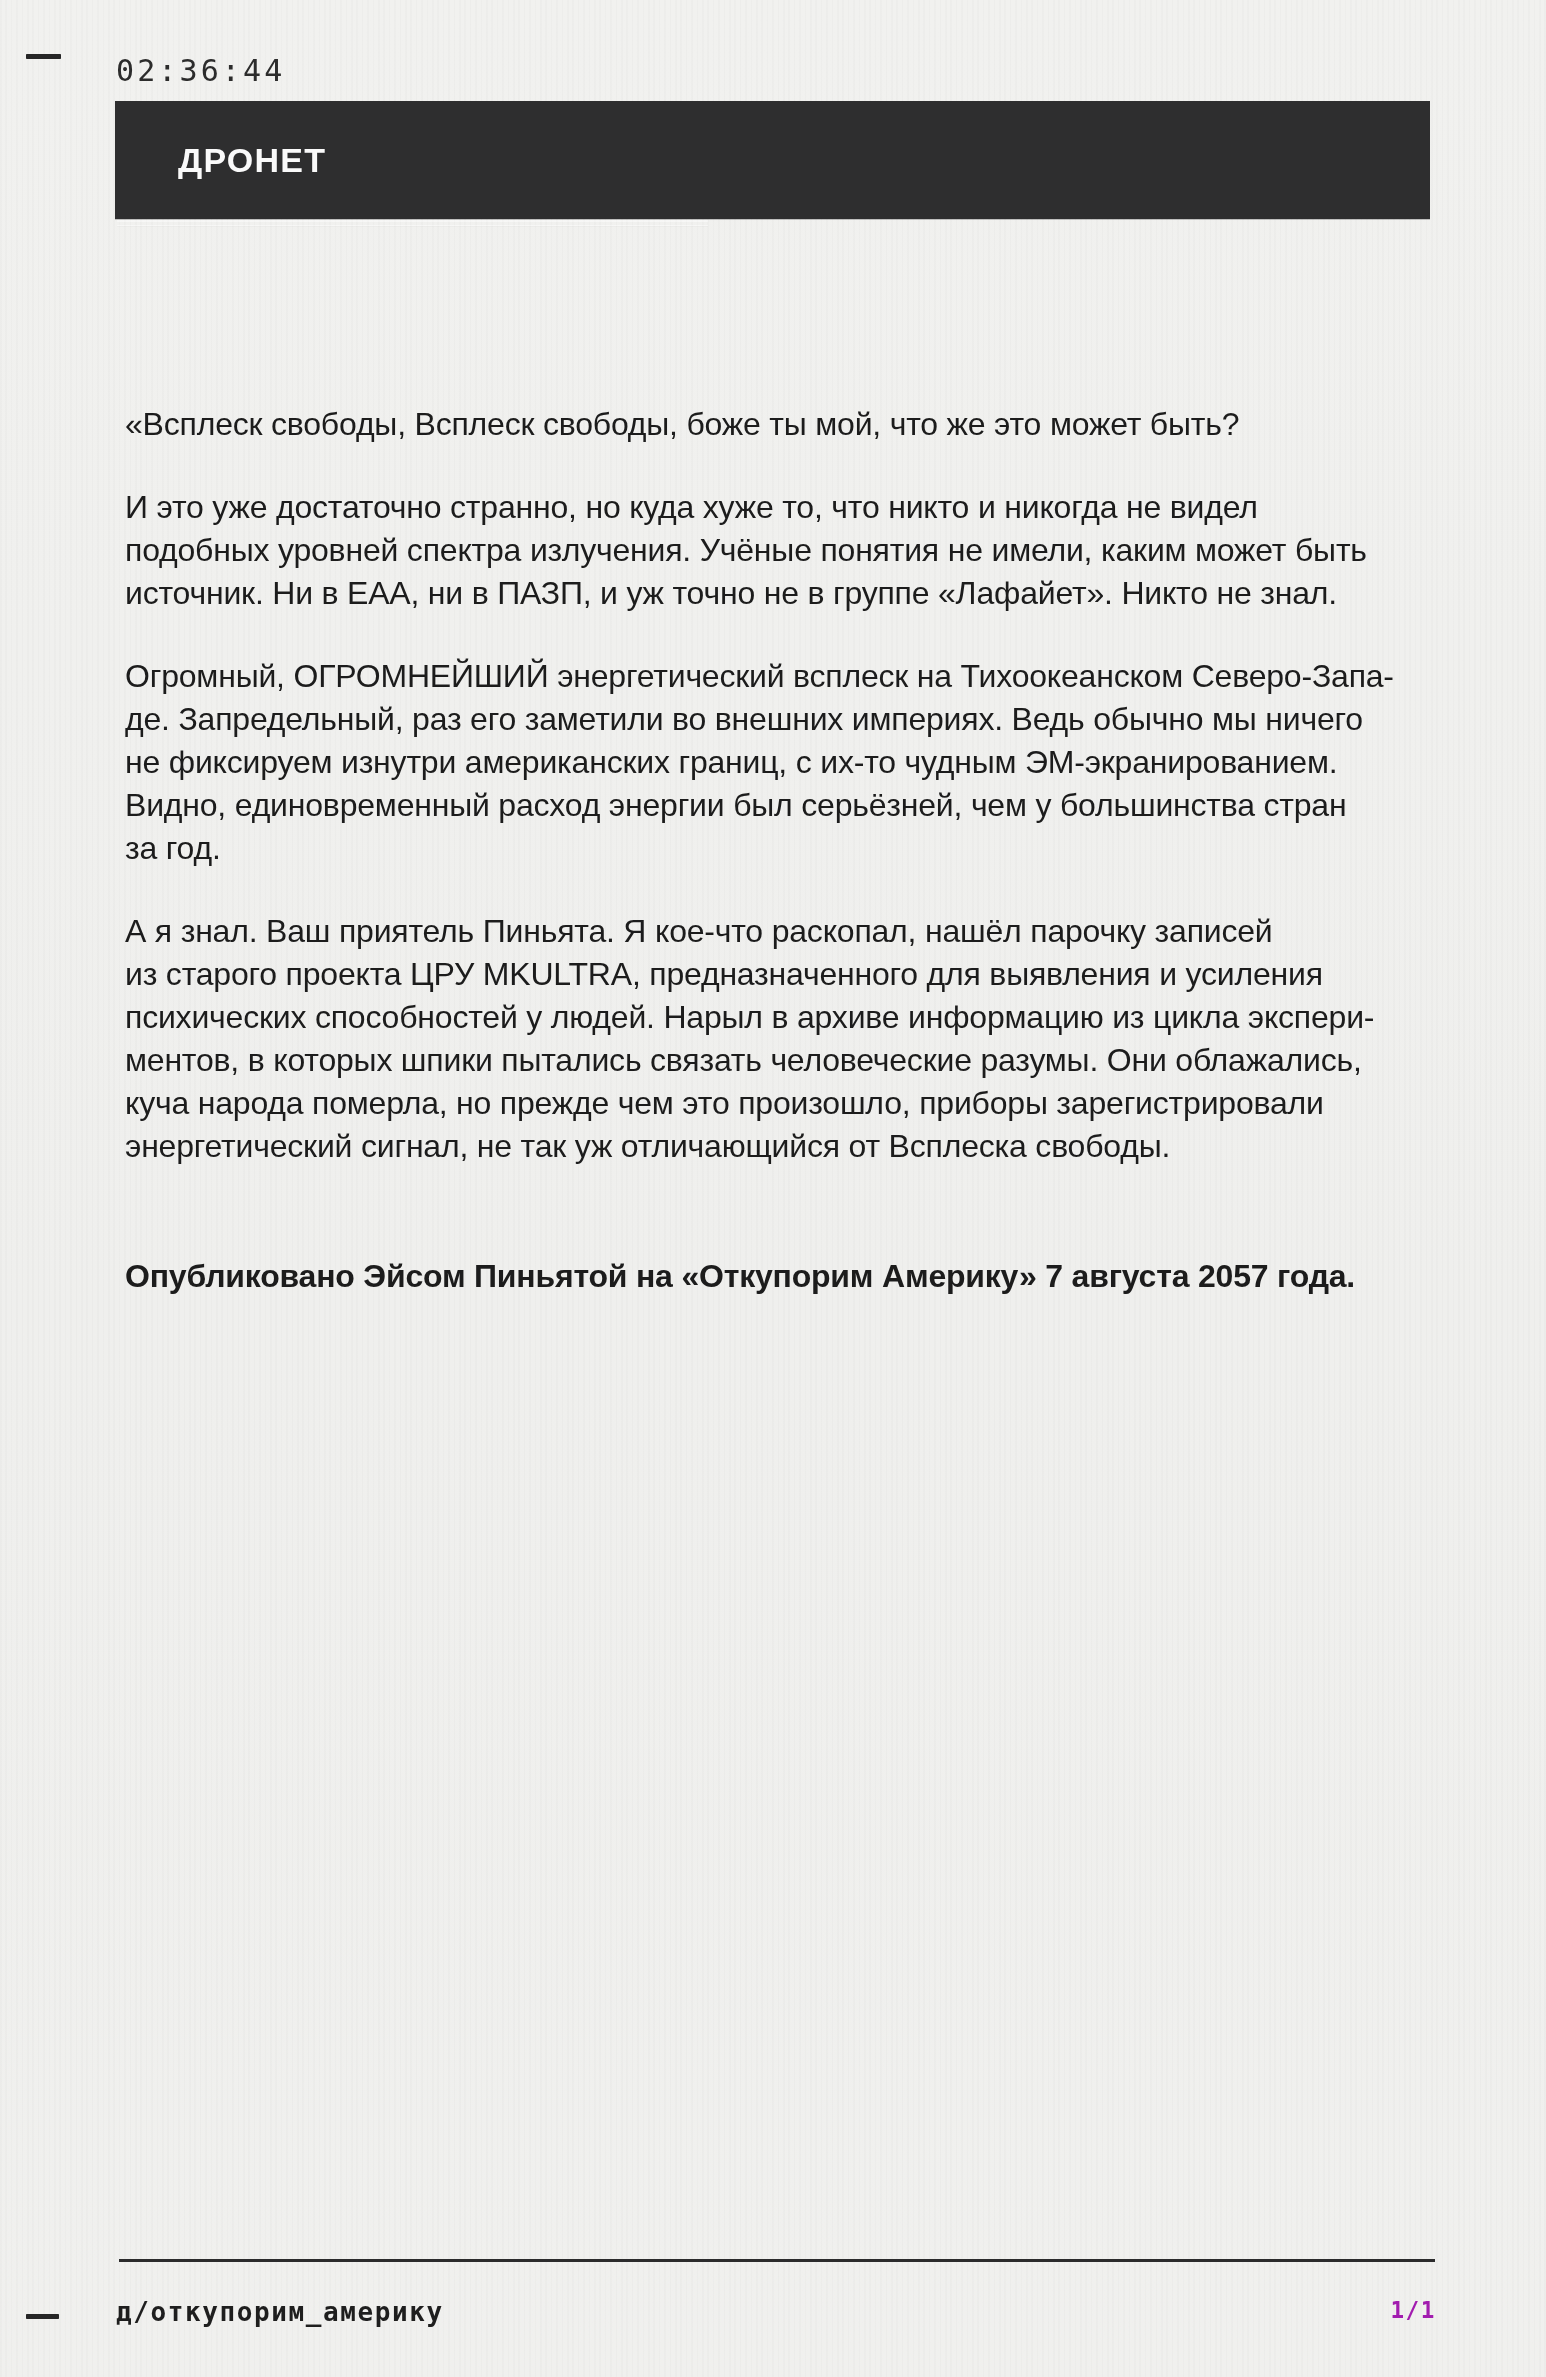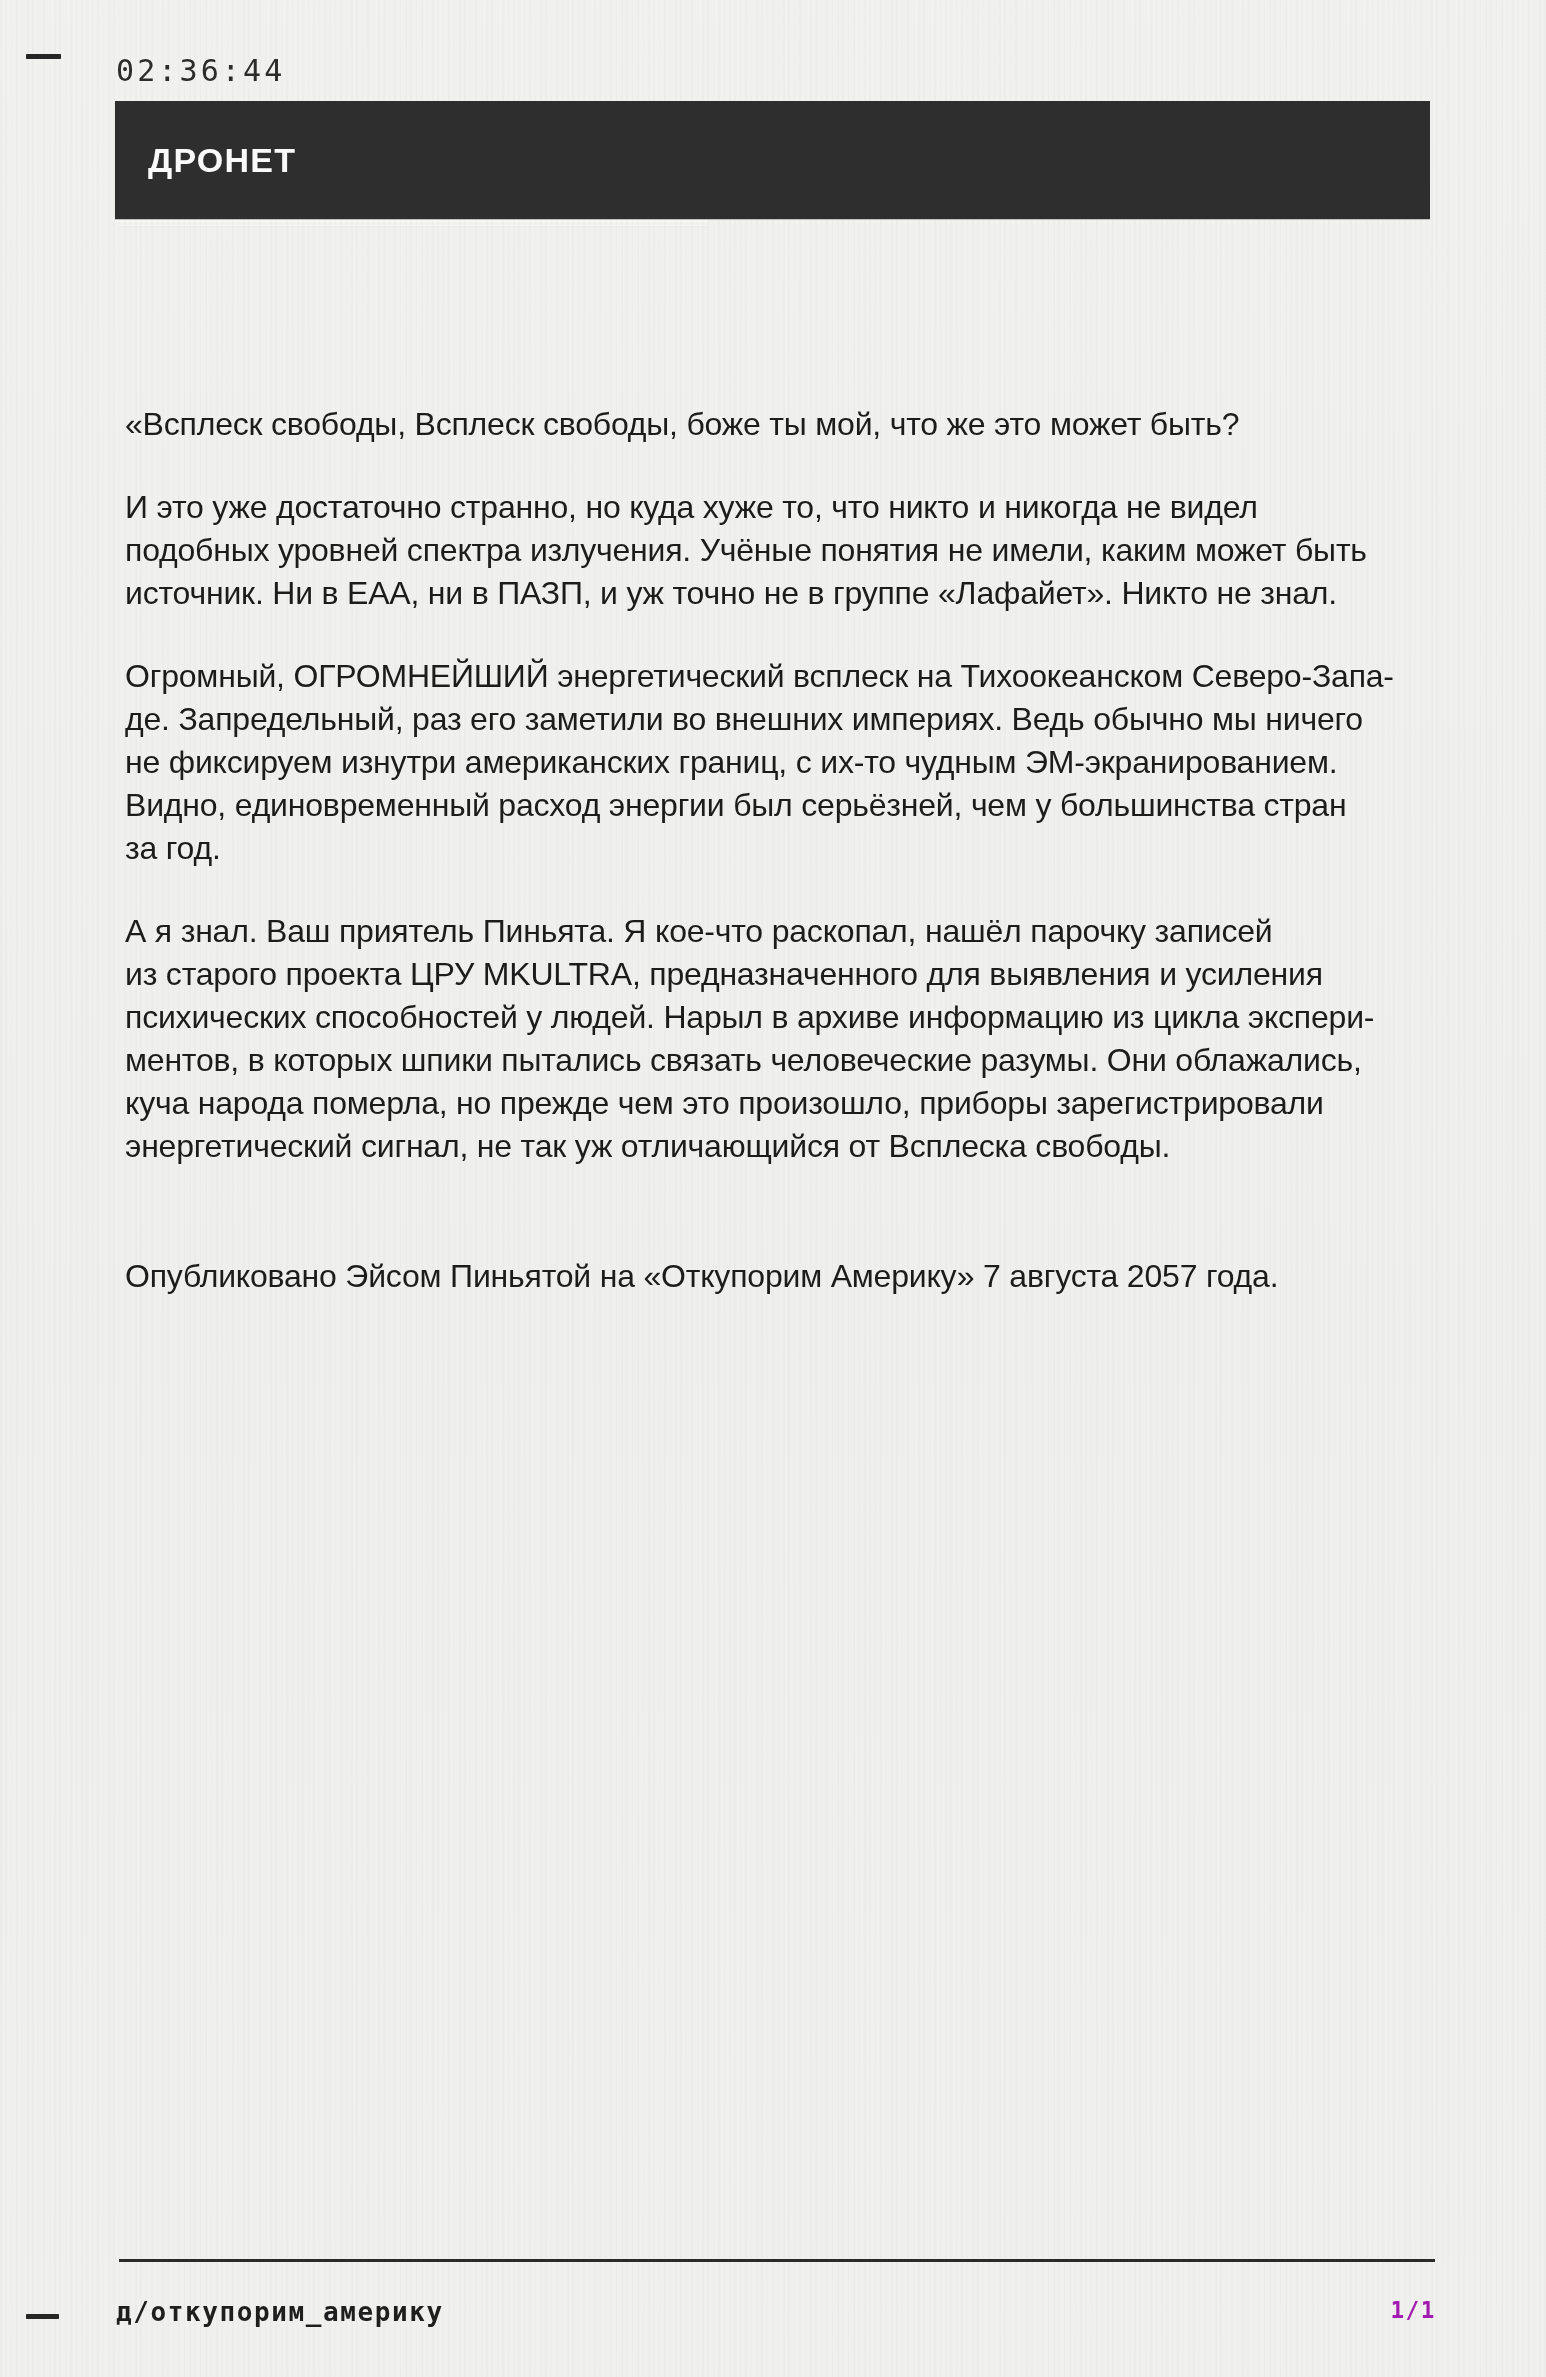--- a/index.html
+++ b/index.html
@@ -41,20 +41,21 @@
     display:flex;
     align-items:center;
     padding-left:33px;
     box-shadow:0 0.8px 0 rgba(0,0,0,0.25);
   }
   .header-title {
     color:#fafafa;
     font-size:34px;
     font-weight:bold;
     letter-spacing:1.2px;
+    margin-left:30px;
   }
   .scanline-glitch {
     position:absolute;
     left:117px; top:220px;
     width:591px; height:9.3px;
     background:repeating-linear-gradient(180deg, rgba(255,255,255,0.75) 0 1.6px, rgba(0,0,0,0.04) 1.6px 2.3px, rgba(255,255,255,0) 2.3px 4.7px);
     opacity:.55;
     pointer-events:none;
   }
 
@@ -67,21 +68,21 @@
   }
   .article p {
     font-size:32px;
     line-height:43px;
     letter-spacing:-0.2px;
     white-space:pre-line;
     margin:0 0 40px 4px;
   }
   .article .byline {
     margin-top:87px;
-    font-weight:normal;
+    font-weight:bold;
   }
 
   
   .footer-rule {
     position:absolute;
     left:119px; top:2259px;
     width:1316px; height:3.1px;
     background:#2b2b2c;
   }
   .tick-bottom { left:26px; top:2314px; width:33px; height:5.4px; }

